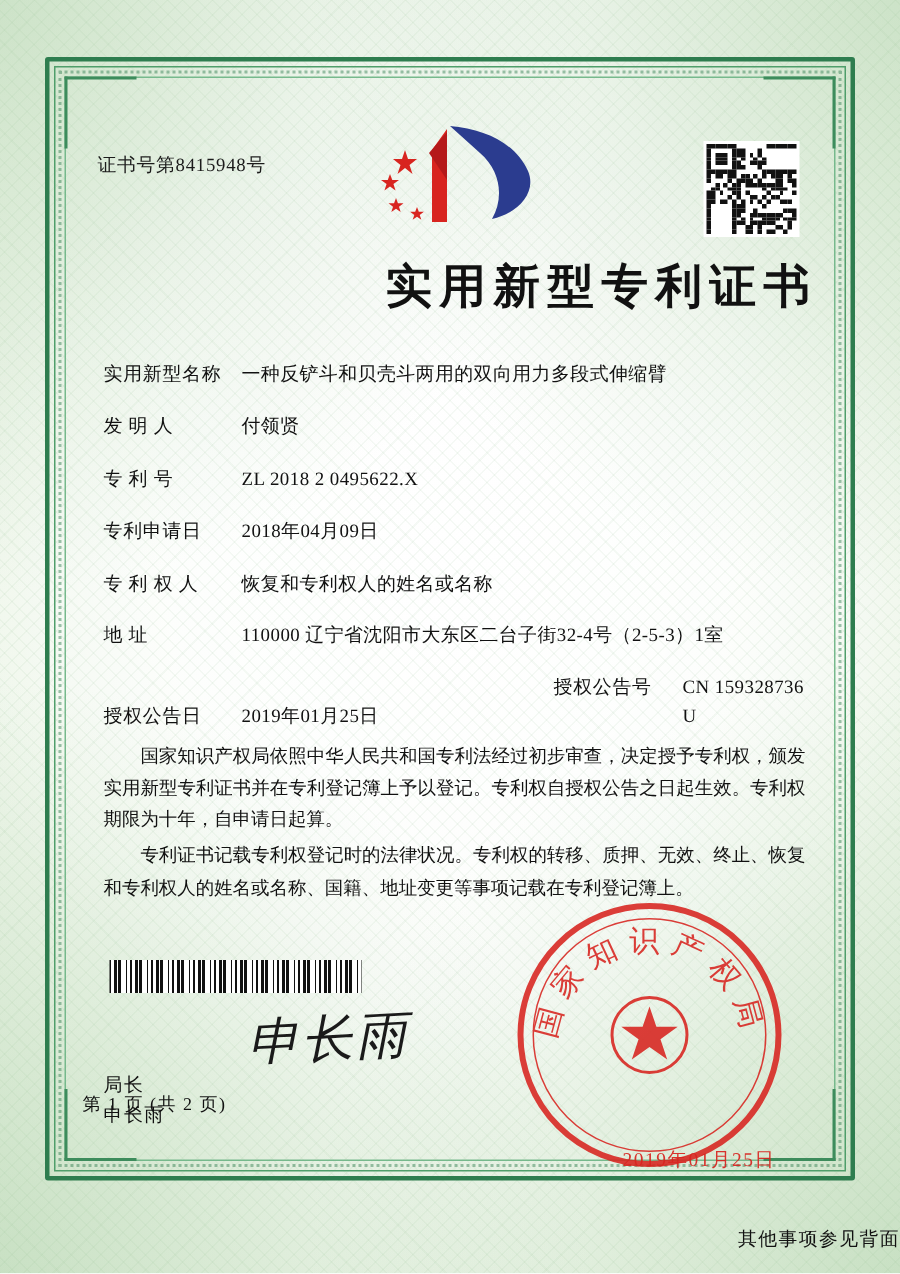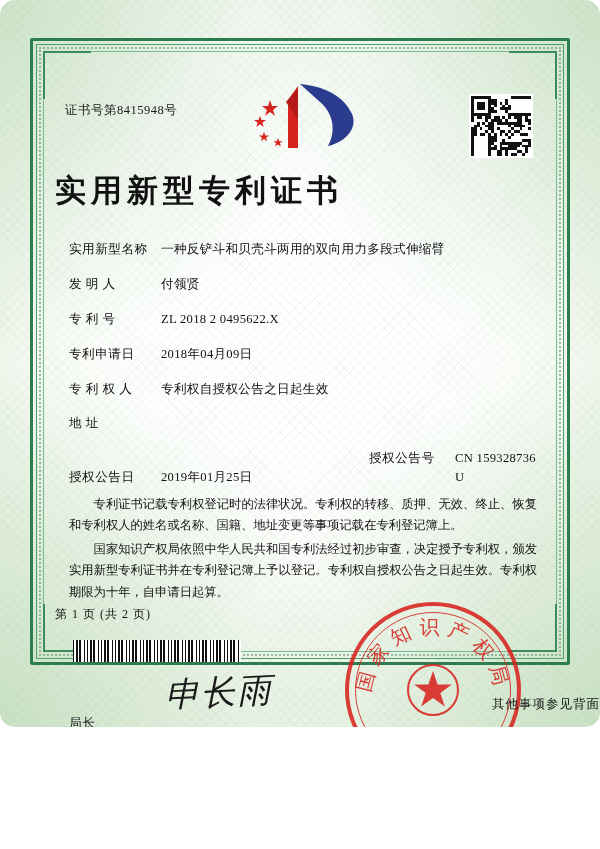--- a/index.html
+++ b/index.html
@@ -6,25 +6,24 @@
     margin: 0;
     padding: 0;
     background: #ffffff;
   }
   body {
     font-family: "Liberation Serif", "DejaVu Serif", serif;
   }
   .page {
     position: relative;
     width: 600px;
-    height: 727px;
+    height: 849px;
     overflow: hidden;
     background:
       radial-gradient(ellipse at 50% 40%, #ffffff 0%, #fbfdfa 45%, #eef6ea 75%, #e3f0de 100%);
-    border-radius: 15px;
   }
   
   .texture {
     position: absolute;
     inset: 0;
     background-image:
       repeating-linear-gradient(45deg, rgba(120,175,120,0.07) 0 1px, rgba(255,255,255,0) 1px 7px),
       repeating-linear-gradient(-45deg, rgba(120,175,120,0.07) 0 1px, rgba(255,255,255,0) 1px 7px),
       radial-gradient(circle at 50% 45%, rgba(255,255,255,0.9) 0%, rgba(255,255,255,0) 62%);
     pointer-events: none;
@@ -111,21 +110,21 @@
     top: 18px;
     transform: translateX(-50%);
     width: 120px;
     height: 72px;
   }
 
   .title {
     position: absolute;
     left: 0; right: 0;
     top: 108px;
-    text-align: left;
+    text-align: right;
     font-size: 31px;
     font-weight: bold;
     letter-spacing: 5px;
     color: #111;
     font-family: "DejaVu Serif", "Liberation Serif", serif;
   }
 
   .fields {
     position: absolute;
     left: 14px; right: 6px;
@@ -749,40 +748,41 @@
       <div class="field-row">
         <span class="field-label">专 利 号</span>
         <span class="field-value">ZL 2018 2 0495622.X</span>
       </div>
       <div class="field-row">
         <span class="field-label">专利申请日</span>
         <span class="field-value">2018年04月09日</span>
       </div>
       <div class="field-row">
         <span class="field-label">专 利 权 人</span>
-        <span class="field-value">专利权自授权公告之日起生效</span>
+        <span class="field-value">恢复和专利权人的姓名或名称</span>
       </div>
       <div class="field-row">
         <span class="field-label">地 址</span>
+        <span class="field-value">110000 辽宁省沈阳市大东区二台子街32-4号（2-5-3）1室</span>
       </div>
       <div class="field-row split">
         <span class="half-left">
           <span class="field-label">授权公告日</span>
           <span class="field-value">2019年01月25日</span>
         </span>
         <span class="half-right">
           <span class="field-label">授权公告号</span>
           <span class="field-value">CN 159328736 U</span>
         </span>
       </div>
     </div>
 
     <div class="body-text">
+      <p>国家知识产权局依照中华人民共和国专利法经过初步审查，决定授予专利权，颁发实用新型专利证书并在专利登记簿上予以登记。专利权自授权公告之日起生效。专利权期限为十年，自申请日起算。</p>
       <p>专利证书记载专利权登记时的法律状况。专利权的转移、质押、无效、终止、恢复和专利权人的姓名或名称、国籍、地址变更等事项记载在专利登记簿上。</p>
-      <p>国家知识产权局依照中华人民共和国专利法经过初步审查，决定授予专利权，颁发实用新型专利证书并在专利登记簿上予以登记。专利权自授权公告之日起生效。专利权期限为十年，自申请日起算。</p>
     </div>
 
     <div class="barcode"></div>
 
     <div class="signer">
       <div>局长</div>
       <div>申长雨</div>
     </div>
     <div class="signature">申长雨</div>
 

